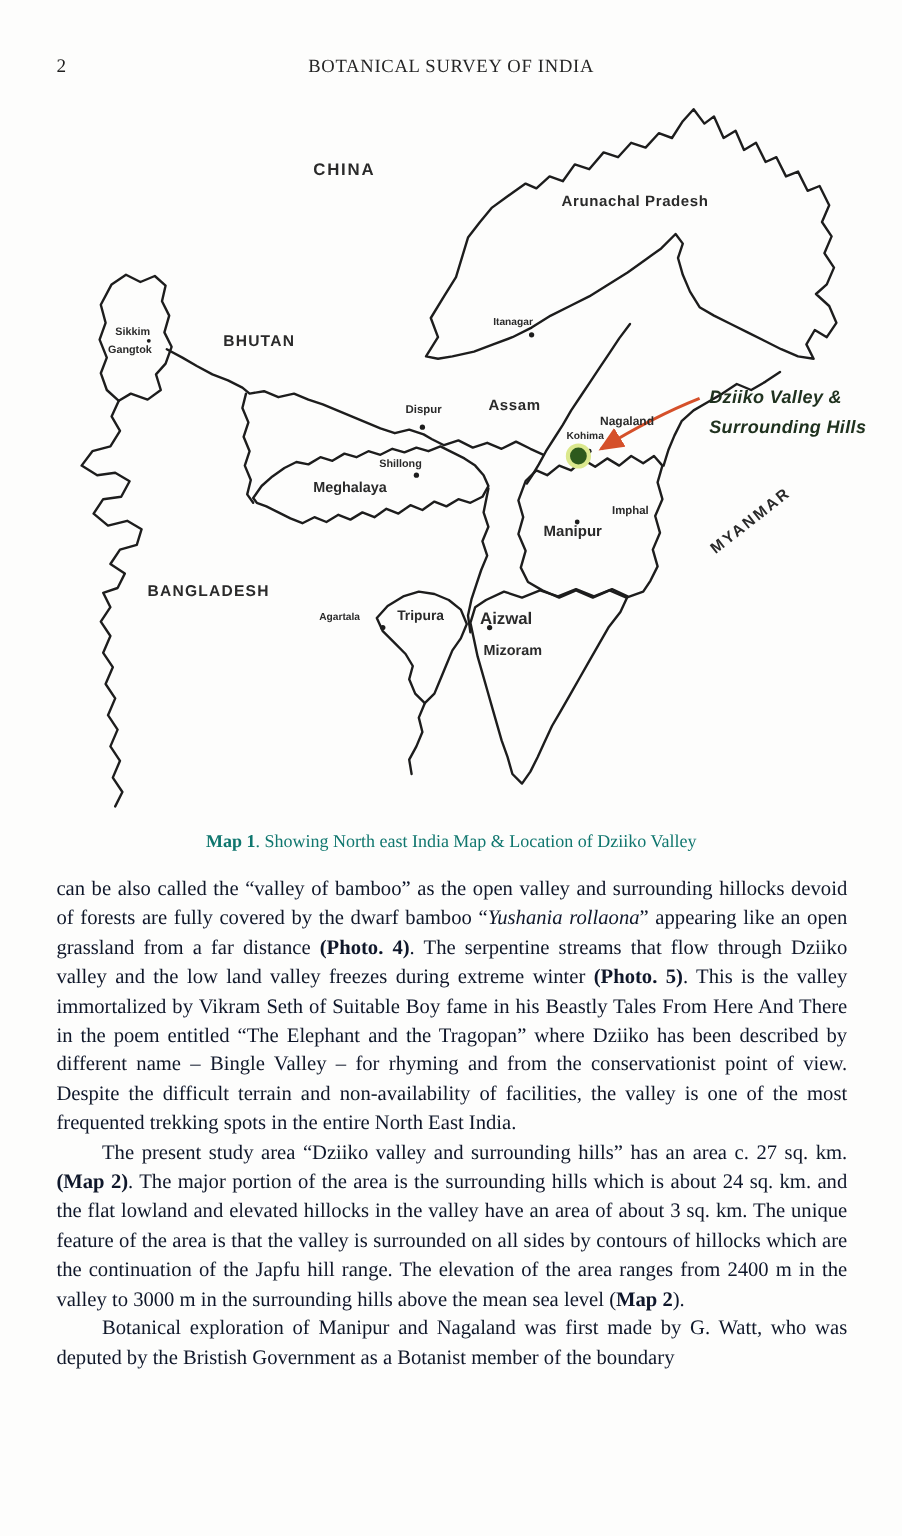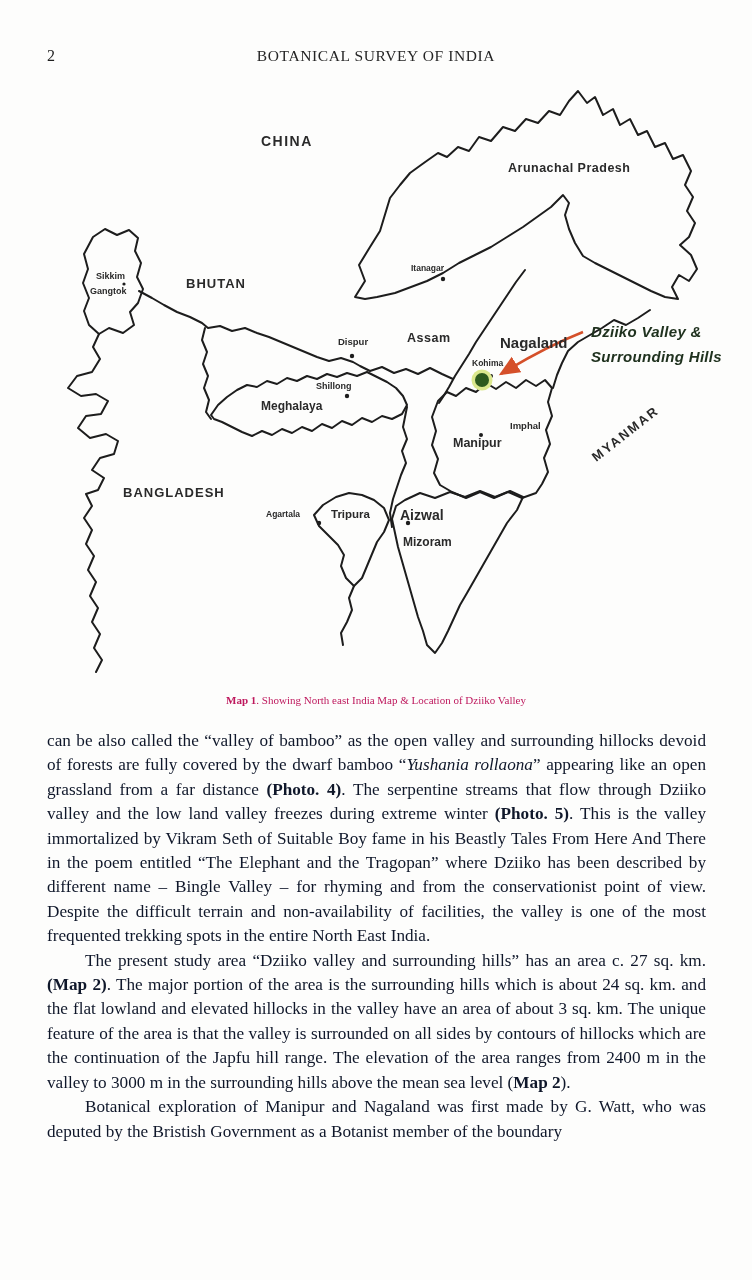--- a/index.html
+++ b/index.html
@@ -23,21 +23,21 @@
     color:#2a2a2a; white-space:nowrap; line-height:1;
   }
   .annotation-text{
     position:absolute; font-family:"Liberation Sans", sans-serif;
     font-style:italic; font-weight:bold; color:#20321f; font-size:15px;
     letter-spacing:0.3px; white-space:nowrap;
   }
   
   .map-caption{
     position:absolute; left:0; right:0; top:694px; text-align:center;
-    font-size:11px; color:#be185d;
+    font-size:15px; color:#0f766e;
   }
   .map-caption .cap-label{font-weight:bold;}
   
   .body-text{
     position:absolute; left:47px; top:729px; width:659px;
     font-size:17.2px; line-height:24.4px; text-align:justify; color:#0f172a;
   }
   .body-text p{margin:0; padding:0;}
   .body-text p.indent{text-indent:38px;}
   .it{font-style:italic;}
@@ -101,25 +101,25 @@
       <circle cx="427" cy="295" r="10.5" fill="#dbe88d"></circle>
       <circle cx="427" cy="295" r="7" fill="#2d5a1d"></circle>
 
       <path d="M528,247 Q490,262 446,289" stroke="#d5502a" stroke-width="2.6" fill="none" marker-end="url(#ah)"></path>
     </svg>
 
     <div class="map-label" style="left:206px; top:49px; font-size:14px; letter-spacing:1.5px;">CHINA</div>
     <div class="map-label" style="left:131px; top:192px; font-size:13px; letter-spacing:1px;">BHUTAN</div>
     <div class="map-label" style="left:41px; top:187px; font-size:9px;">Sikkim</div>
     <div class="map-label" style="left:35px; top:202px; font-size:9px;">Gangtok</div>
-    <div class="map-label" style="left:413px; top:77px; font-size:12.5px; letter-spacing:0.5px;margin-left:40px;">Arunachal Pradesh</div>
+    <div class="map-label" style="left:413px; top:77px; font-size:12.5px; letter-spacing:0.5px;">Arunachal Pradesh</div>
     <div class="map-label" style="left:356px; top:179px; font-size:8.5px;">Itanagar</div>
     <div class="map-label" style="left:283px; top:252px; font-size:9.5px;">Dispur</div>
     <div class="map-label" style="left:352px; top:247px; font-size:12.5px; letter-spacing:0.5px;">Assam</div>
-    <div class="map-label" style="left:433px; top:250px; font-size:15px;padding-left:12px;">Nagaland</div>
+    <div class="map-label" style="left:433px; top:262px; font-size:10px;padding-left:12px;">Nagaland</div>
     <div class="map-label" style="left:417px; top:274px; font-size:8.5px;">Kohima</div>
     <div class="map-label" style="left:261px; top:297px; font-size:9px;">Shillong</div>
     <div class="map-label" style="left:206px; top:315px; font-size:12px;">Meghalaya</div>
     <div class="map-label" style="left:413px; top:336px; font-size:9.5px;margin-left:42px;">Imphal</div>
     <div class="map-label" style="left:398px; top:352px; font-size:12.5px;">Manipur</div>
     <div class="map-label" style="left:530px; top:342px; font-size:13px; letter-spacing:2px; transform:rotate(-38deg); transform-origin:center;">MYANMAR</div>
     <div class="map-label" style="left:68px; top:401px; font-size:13px; letter-spacing:1px;">BANGLADESH</div>
     <div class="map-label" style="left:211px; top:425px; font-size:8.5px;">Agartala</div>
     <div class="map-label" style="left:276px; top:424px; font-size:11.5px;">Tripura</div>
     <div class="map-label" style="left:345px; top:423px; font-size:14px;">Aizwal</div>

